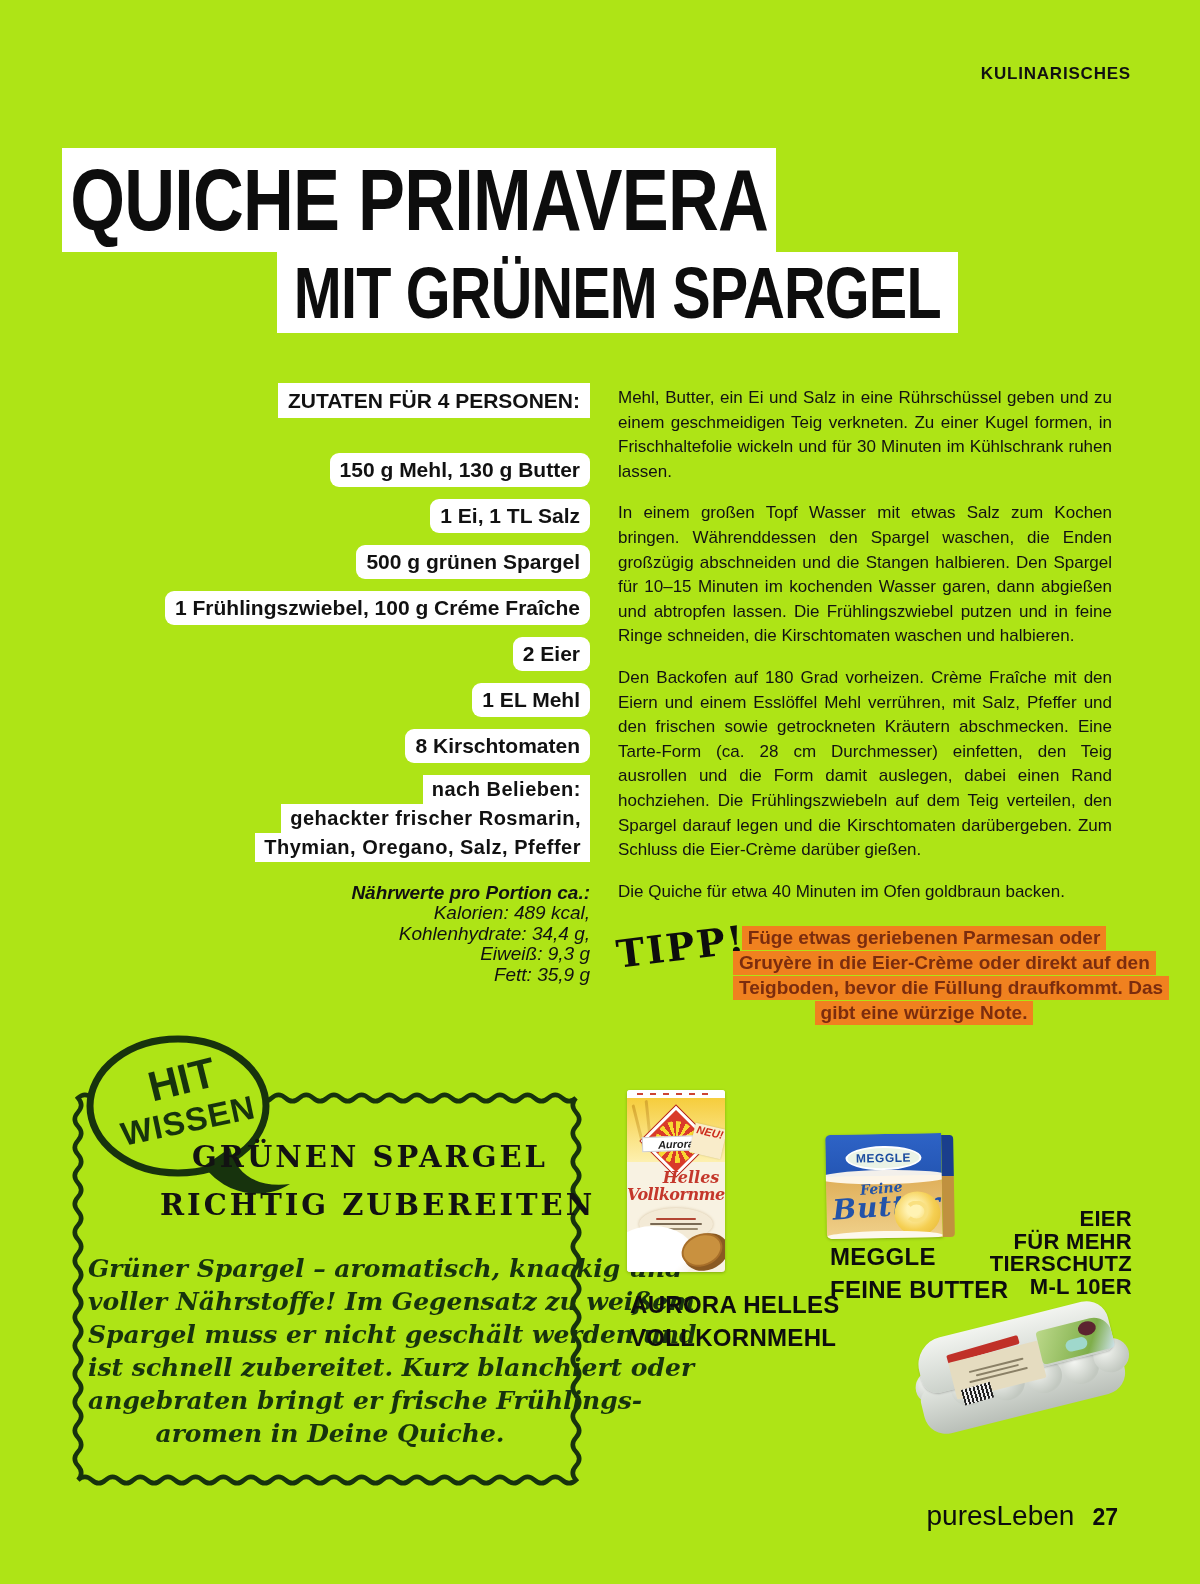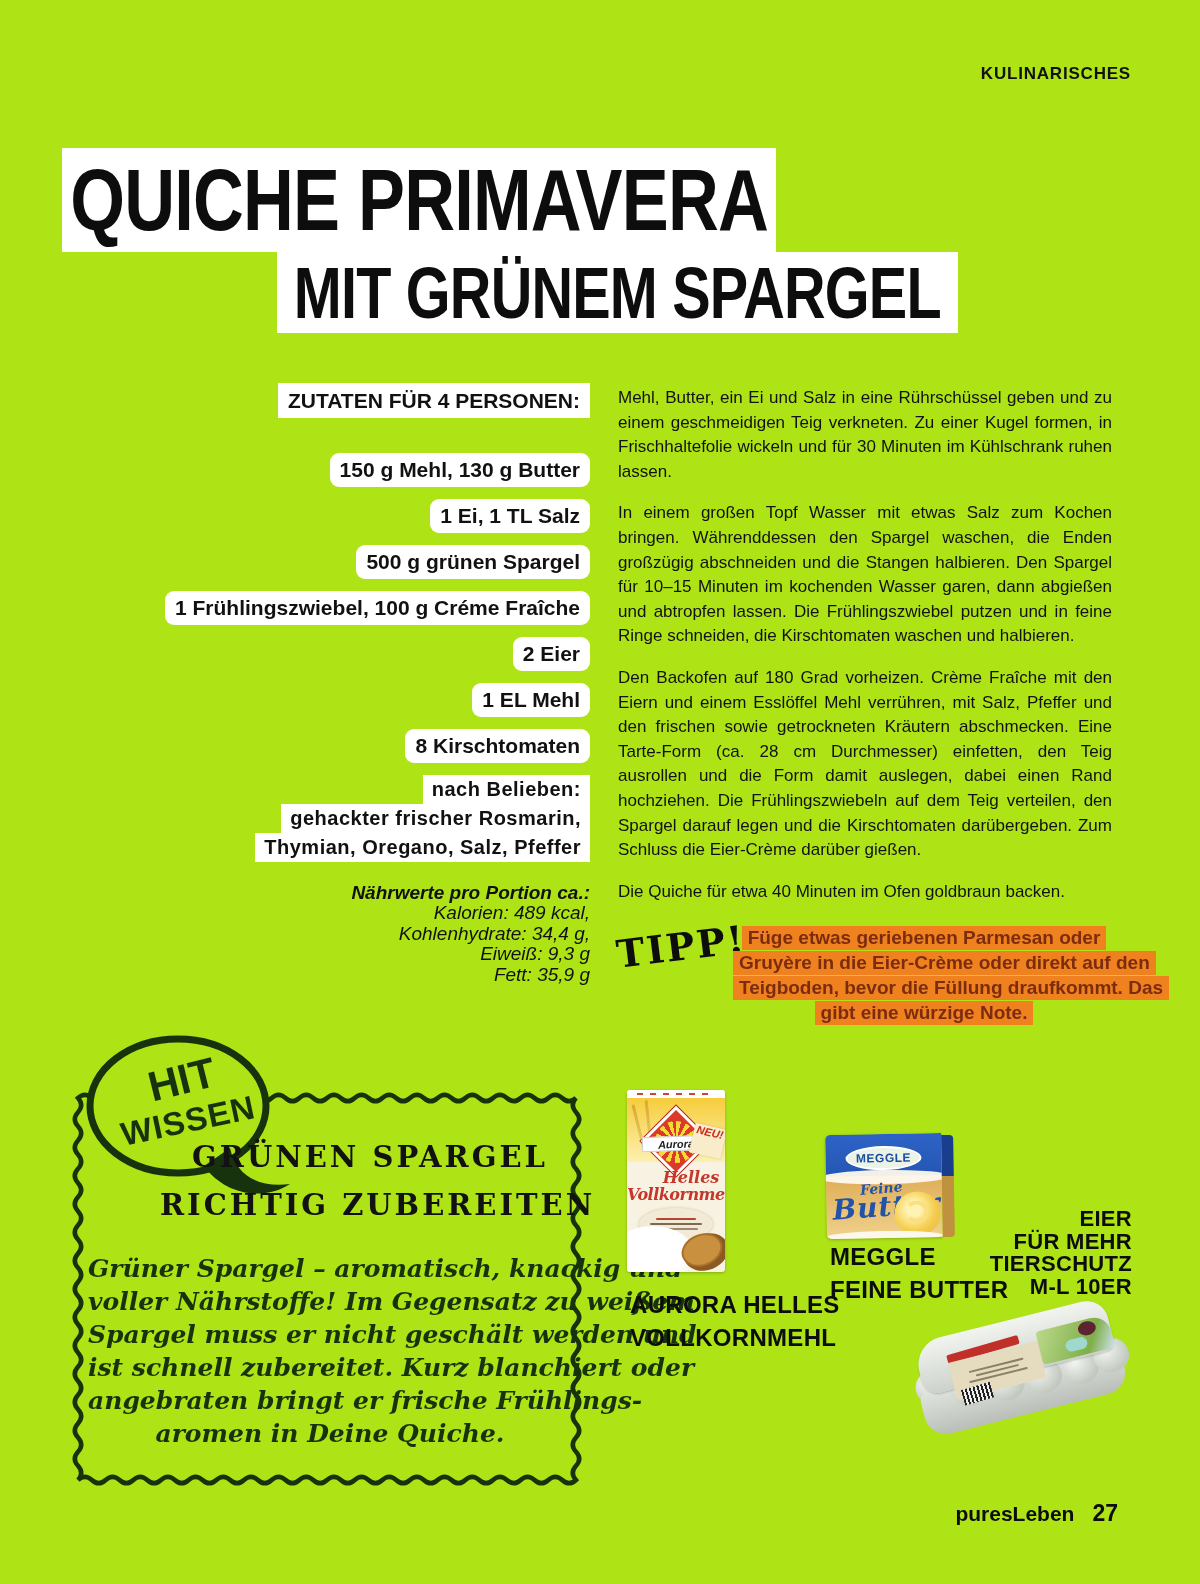--- a/index.html
+++ b/index.html
@@ -121,21 +121,21 @@
   .egg-bump{position:absolute;width:36px;height:34px;border-radius:50%;background:radial-gradient(circle at 35% 30%,#f4f6f2,#c2c8c0 72%);}
   .eb0{left:0px;top:46px;}
   .eb1{left:34px;top:56px;}
   .eb2{left:72px;top:60px;}
   .eb3{left:110px;top:62px;}
   .eb4{left:148px;top:62px;}
   .eb5{left:180px;top:58px;}
 
   
   .footer{position:absolute;right:82px;top:1500px;display:flex;align-items:baseline;gap:18px;color:#0d0d0d;}
-  .footer-brand{font-size:21px;font-weight:bold;}
+  .footer-brand{font-size:28px;font-weight:normal;}
   .footer-page{font-size:23px;font-weight:bold;}
 </style>
 </head>
 <body>
 
 <div class="page">
 
   <div class="section-header">KULINARISCHES</div>
 
   <div class="title-block tb1">

